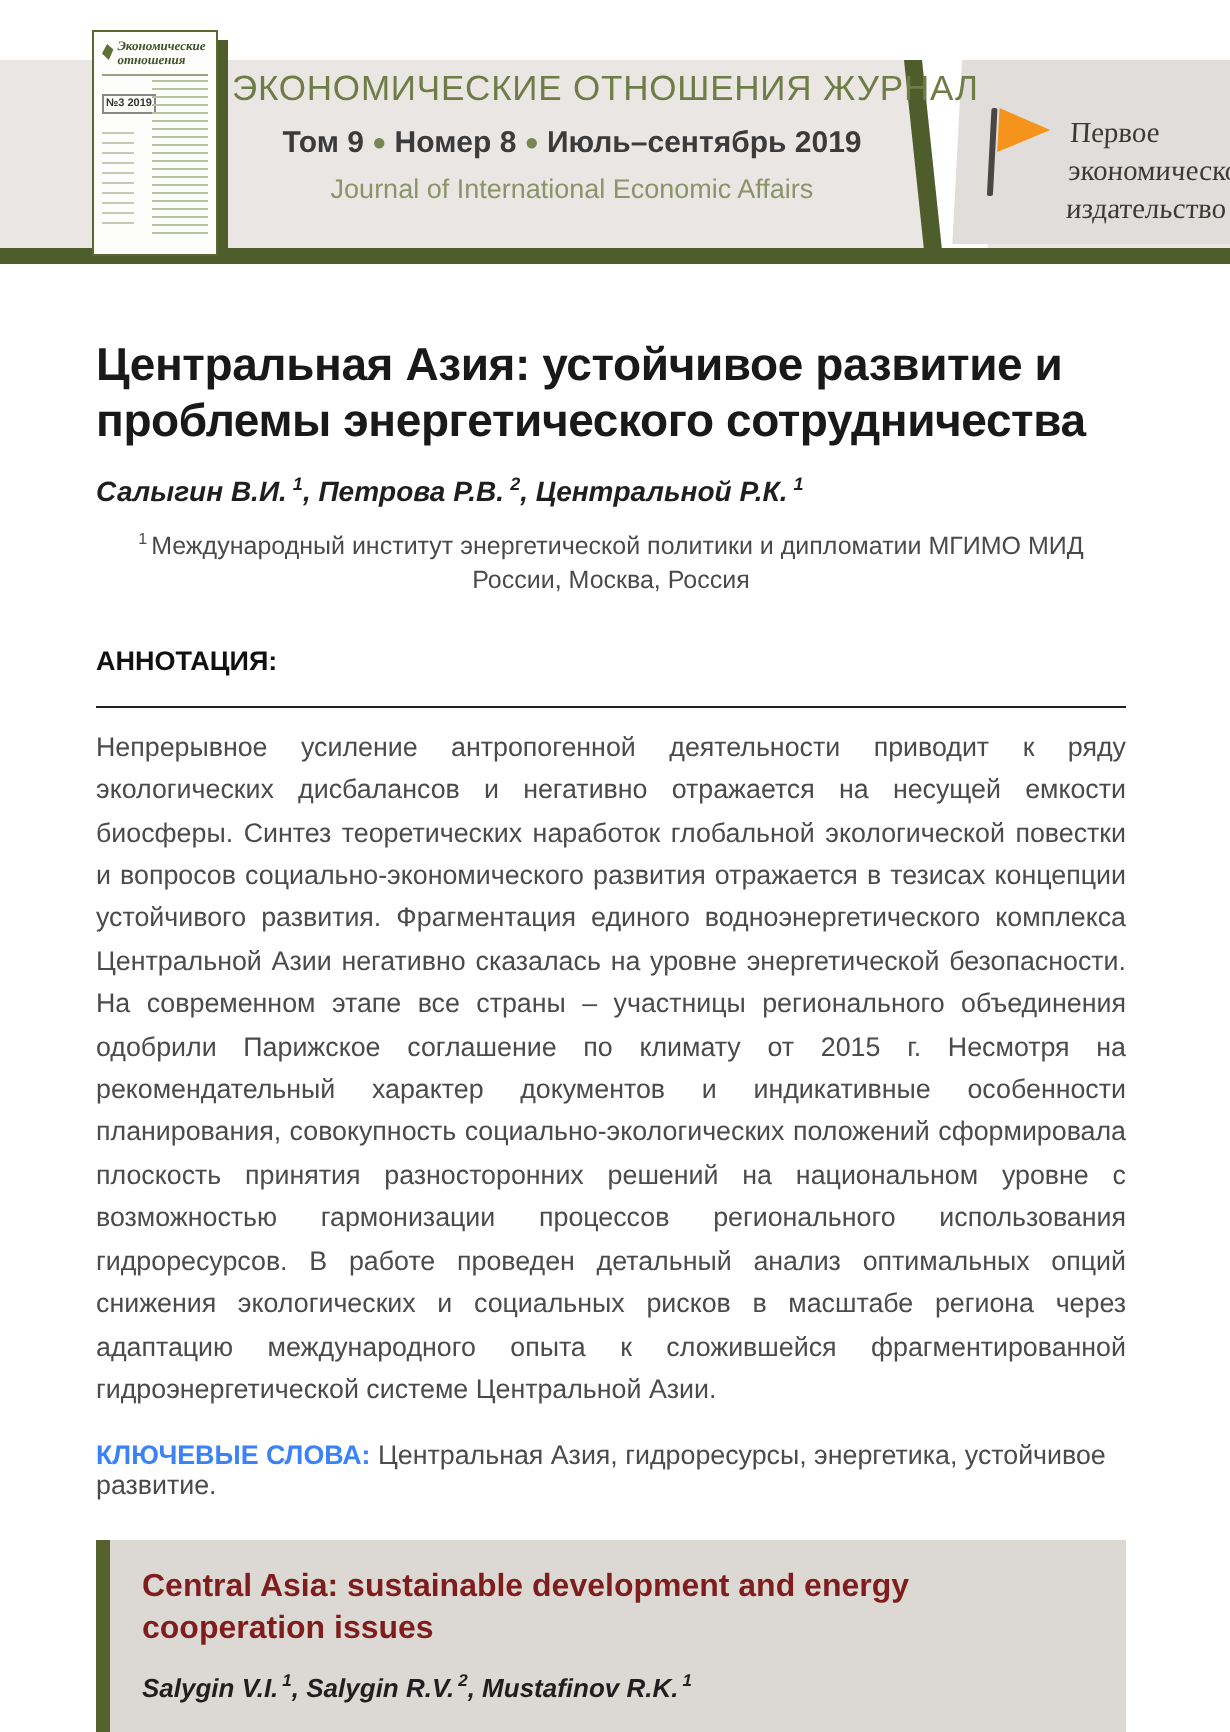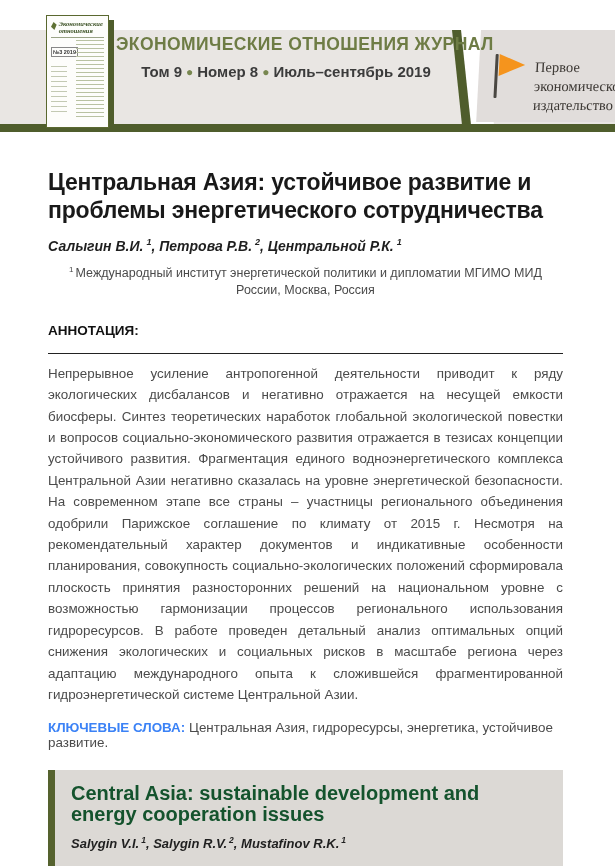--- a/index.html
+++ b/index.html
@@ -39,21 +39,21 @@
   .cover-body { display:flex; margin-top:2px; }
   .cover-left { width:22px; }
   .cover-issue { font-size:5.5px; font-weight:bold; color:#333; border:1px solid #888;
                  display:inline-block; padding:1px 1px; margin-bottom:3px; white-space:nowrap; }
   .cover-left-lines { height:46px; background:repeating-linear-gradient(#c3c9b3 0 1px, transparent 1px 5px);
                       width:16px; margin-top:6px; }
   .cover-toc { flex:1; height:78px; margin-left:3px;
                background:repeating-linear-gradient(#b9c2a2 0 1px, transparent 1px 4px); }
 
   .mast-center { position:absolute; left:116px; top:34px; width:340px; text-align:center; z-index:2; }
-  .mast-title { font-size:17.5px; font-weight:bold; color:#6e7c45; letter-spacing:0.4px; white-space:nowrap; }
+  .mast-title { font-size:17.5px; font-weight:normal; color:#6e7c45; letter-spacing:0.4px; white-space:nowrap; }
   .mast-issue { margin-top:8px; font-size:15px; font-weight:bold; color:#3b3b3b; }
   .mast-issue .dot { color:#788750; font-size:12px; margin:0 4px; vertical-align:1px; }
   .mast-issn { margin-top:7px; font-size:13.5px; font-weight:bold; color:#3b3b3b; }
   .mast-en { margin-top:7px; font-size:13.5px; color:#8b9468; }
 
   
   .content { padding:36px 52px 0 48px; }
   .article-title { font-size:23px; line-height:28px; font-weight:bold; color:#191919;
                    margin:0 0 13px 0; letter-spacing:-0.2px; }
   .authors { font-size:14px; font-weight:bold; font-style:italic; color:#1f1f1f; margin:0 0 7px; }
@@ -61,21 +61,21 @@
   .affil { font-size:12.5px; line-height:17px; color:#4a4a4a; margin:0;text-align:center; }
   .affil sup { font-size:8px; margin-right:2px; }
 
   .abstract-label { font-size:13.5px; font-weight:bold; color:#111; margin:24px 0 0;
                     padding-bottom:15px; border-bottom:1.5px solid #222; }
   .abstract { font-size:13.4px; line-height:21.4px; text-align:justify; color:#4b4b4b; margin:9px 0 0; }
   .keywords { margin:15px 0 0; font-size:13.4px; color:#4b4b4b; }
   .keywords b { color:#3b82f6; }
 
   .en-box { margin-top:20px; background:#dcd9d5; border-left:7px solid #55622e; padding:13px 16px 13px 16px; }
-  .en-title { font-size:20px; line-height:21px; font-weight:bold; color:#14532d; margin:0; }
+  .en-title { font-size:16px; line-height:21px; font-weight:bold; color:#7f1d1d; margin:0; }
   .en-authors { font-size:13px; font-weight:bold; font-style:italic; color:#1f1f1f; margin:10px 0 5px; }
   .en-authors sup { font-size:8.5px; margin-left:2px; }
 </style>
 </head>
 <body>
 
 <div class="page">
 
   <header class="masthead">
     <div class="band"></div>
@@ -109,20 +109,21 @@
         </div>
         <div class="cover-toc"></div>
       </div>
     </div>
 
     <div class="mast-center">
       <div class="mast-title">ЭКОНОМИЧЕСКИЕ ОТНОШЕНИЯ ЖУРНАЛ</div>
       <div class="mast-issue">
         <span>Том 9</span><span class="dot">●</span><span>Номер 8</span><span class="dot">●</span><span>Июль–сентябрь 2019</span>
       </div>
+      <div class="mast-en">Journal of International Economic Affairs</div>
     </div>
   </header>
 
   <main class="content">
 
     <h1 class="article-title">Центральная Азия: устойчивое развитие и проблемы энергетического сотрудничества</h1>
 
     <p class="authors">
       <span>Салыгин В.И.</span><sup>1</sup><span>, </span>
       <span>Петрова Р.В.</span><sup>2</sup><span>, </span>

